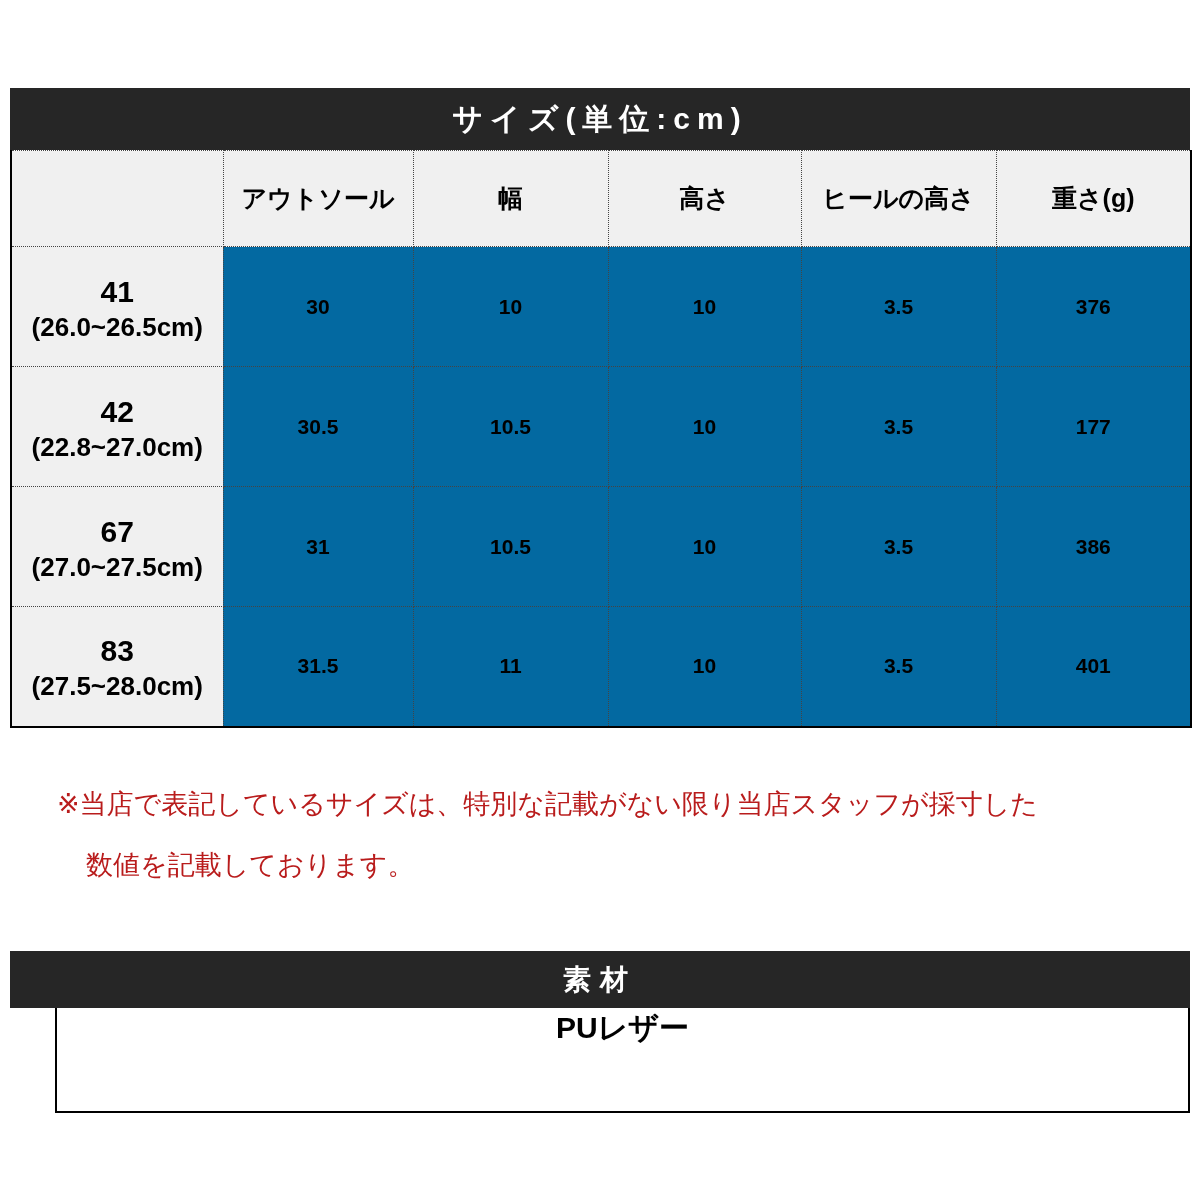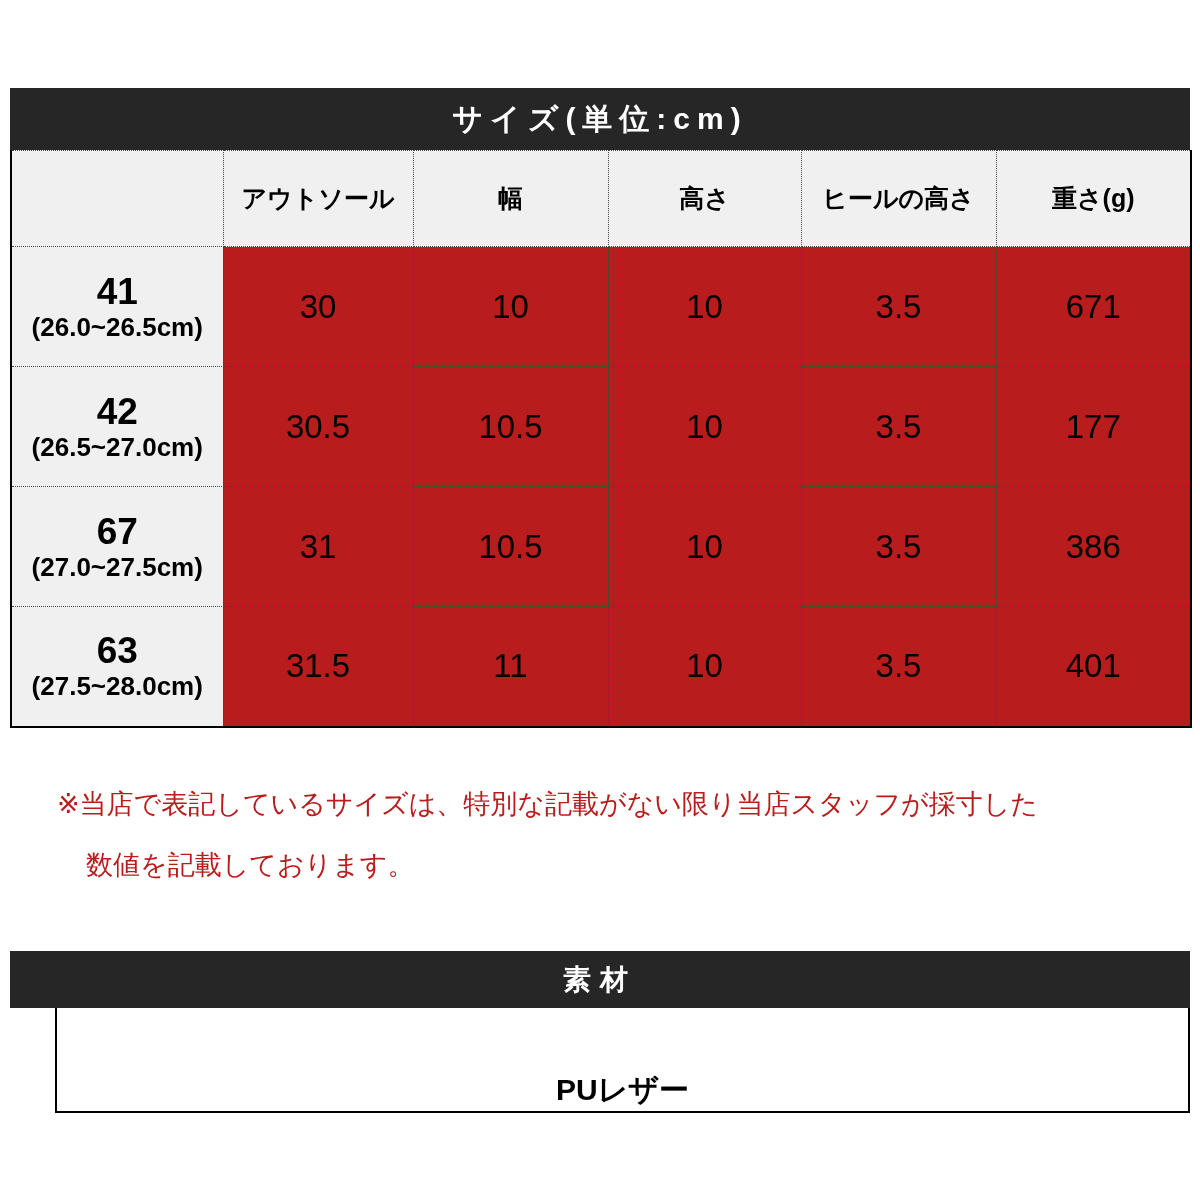--- a/index.html
+++ b/index.html
@@ -41,26 +41,26 @@
   }
   table.size-table thead tr { height: 96px; }
   table.size-table thead th {
     background: #f0f0f0;
     font-size: 25px;
     font-weight: bold;
     text-align: center;
   }
   table.size-table tbody tr { height: 120px; }
   table.size-table tbody td {
-    background: #b91c1c;
-    font-size: 33px;
-    font-weight: normal;
+    background: #0369a1;
+    font-size: 21px;
+    font-weight: bold;
   }
   th.size-col { background: #f0f0f0; }
-  .size-num { font-size: 37px; font-weight: bold; line-height: 40px; }
+  .size-num { font-size: 30px; font-weight: bold; line-height: 40px; }
   .size-range { font-size: 26px; font-weight: bold; line-height: 30px; }
 
   
   .note {
     position: absolute;
     left: 57px;
     top: 781px;
     font-size: 27px;
     line-height: 46px;
     color: #b91c1c;
@@ -69,21 +69,21 @@
 
   
   .material-section { position: absolute; left: 10px; top: 951px; width: 1180px; }
   .material-section .bar { height: 57px; font-size: 28px; letter-spacing: 9px; text-align: right; }
   .material-body {
     height: 103px;
     border: 2px solid #000000;
     border-top: 0;
     background: #ffffff;
     display: flex;
-    align-items: flex-end;
+    align-items: flex-start;
     justify-content: center;
     font-size: 30px;
     font-weight: bold;
     margin-left: 45px;
   }
 </style>
 </head>
 <body>
 
 <div class="canvas">
@@ -115,47 +115,47 @@
       <tbody>
         <tr>
           <th class="size-col">
             <div class="size-num">41</div>
             <div class="size-range">(26.0~26.5cm)</div>
           </th>
           <td>30</td>
           <td>10</td>
           <td>10</td>
           <td>3.5</td>
-          <td>671</td>
+          <td>376</td>
         </tr>
         <tr>
           <th class="size-col">
             <div class="size-num">42</div>
-            <div class="size-range">(26.5~27.0cm)</div>
+            <div class="size-range">(22.8~27.0cm)</div>
           </th>
           <td>30.5</td>
           <td>10.5</td>
           <td>10</td>
           <td>3.5</td>
           <td>177</td>
         </tr>
         <tr>
           <th class="size-col">
             <div class="size-num">67</div>
             <div class="size-range">(27.0~27.5cm)</div>
           </th>
           <td>31</td>
           <td>10.5</td>
           <td>10</td>
           <td>3.5</td>
           <td>386</td>
         </tr>
         <tr>
           <th class="size-col">
-            <div class="size-num">63</div>
+            <div class="size-num">83</div>
             <div class="size-range">(27.5~28.0cm)</div>
           </th>
           <td>31.5</td>
           <td>11</td>
           <td>10</td>
           <td>3.5</td>
           <td>401</td>
         </tr>
       </tbody>
     </table>

